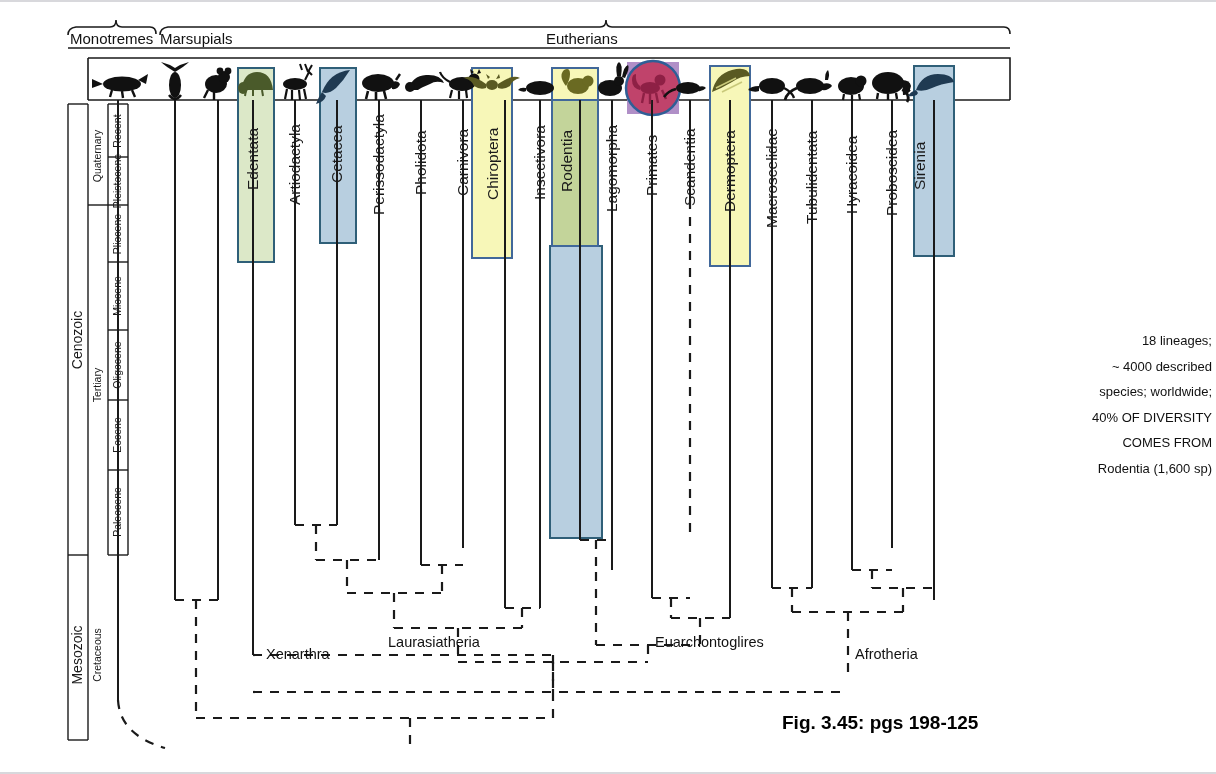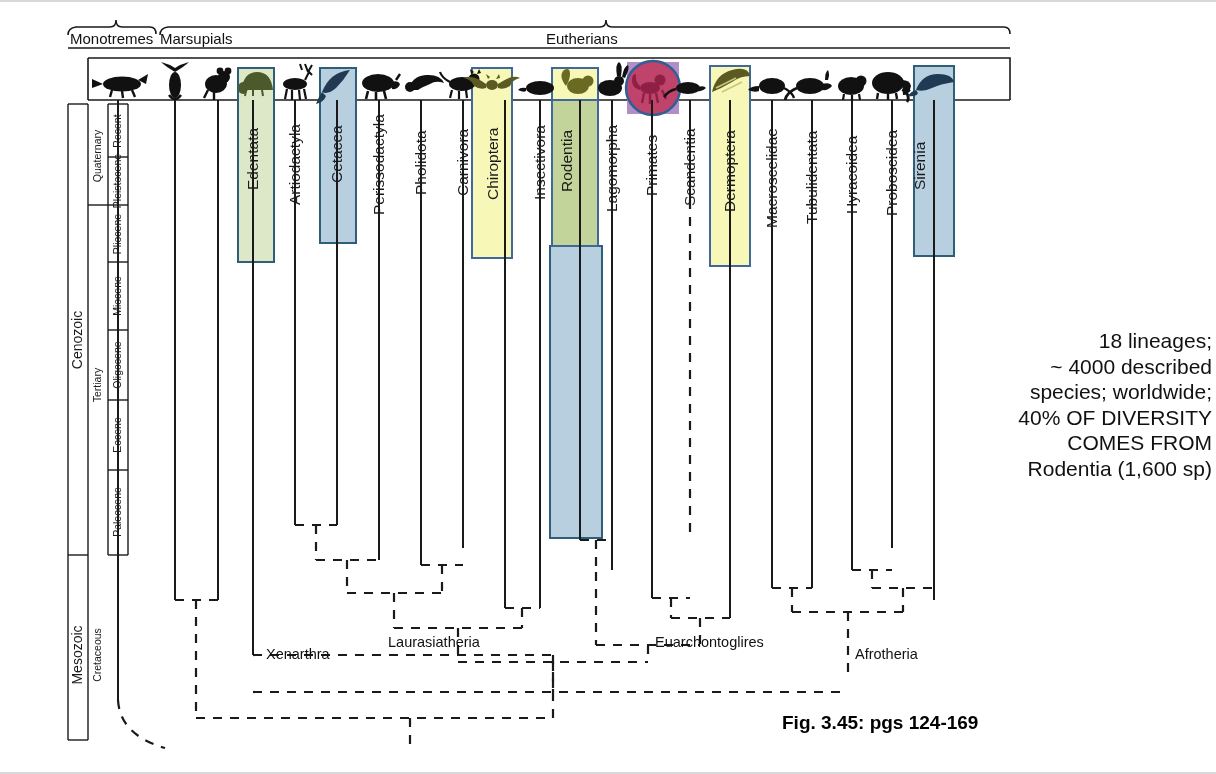--- a/index.html
+++ b/index.html
@@ -10,21 +10,21 @@
   }
   #root{position:absolute;inset:0;text-align:right;}
   svg#tree{position:absolute;left:0;top:0;width:1216px;height:774px;}
   .bandtxt{font-size:10.5px;fill:#1a1a1a;font-family:"Liberation Sans",sans-serif;}
   .eratxt{font-size:14px;fill:#1a1a1a;font-family:"Liberation Sans",sans-serif;}
   .taxontxt{font-size:15.5px;fill:#1a1a1a;font-family:"Liberation Sans",sans-serif;}
   .cladetxt{font-size:14.5px;fill:#111;font-family:"Liberation Sans",sans-serif;}
   .toptxt{font-size:15px;fill:#111;font-family:"Liberation Sans",sans-serif;}
   .note{
     position:absolute;left:962px;top:328px;width:250px;
-    font-size:21px;line-height:25.5px;color:#111;
+    font-size:13px;line-height:25.5px;color:#111;
     font-family:"Liberation Sans",sans-serif;white-space:pre-line;
   }
   .caption{
     position:absolute;left:782px;top:712px;
     font-size:19px;font-weight:bold;color:#000;
     font-family:"Liberation Sans",sans-serif;
   }
   .rule{position:absolute;left:0;width:1216px;height:2px;background:#d8d8dc;}
   .rule.top{top:0;}
   .rule.bottom{top:772px;}
@@ -364,15 +364,15 @@
     </g>
 
   </svg>
 
   <div class="note">18 lineages;
 ~ 4000 described
 species; worldwide;
  40% OF DIVERSITY
 COMES FROM
 Rodentia (1,600 sp)</div>
-  <div class="caption">Fig. 3.45: pgs 124-169</div>
+  <div class="caption">Fig. 3.45: pgs 198-125</div>
 
 </div>
 
 </body></html>

